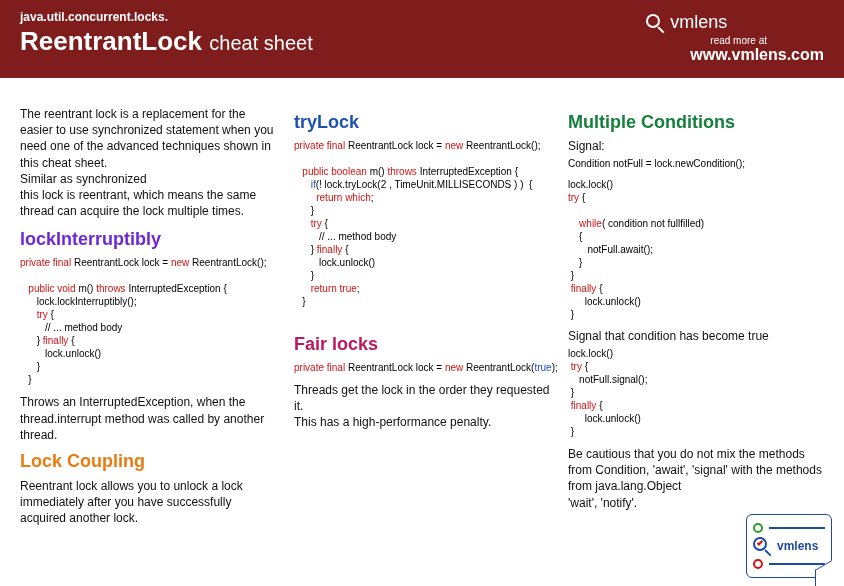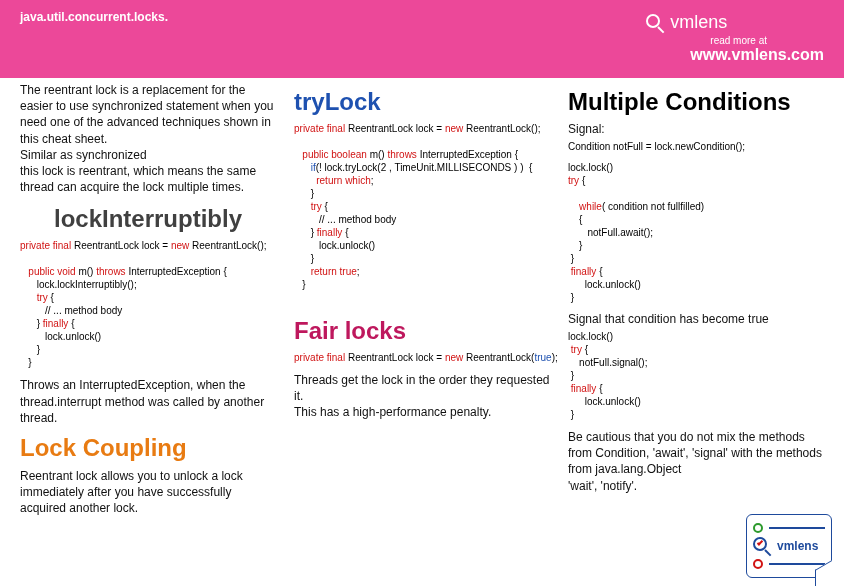--- a/index.html
+++ b/index.html
@@ -1,36 +1,36 @@
 <!DOCTYPE html>
 <html><head>
 <meta charset="utf-8">
 <style>
   * { box-sizing: border-box; margin: 0; padding: 0; }
   html, body { width: 844px; height: 586px; font-family: Arial, Helvetica, sans-serif; background: #fff; }
   .page { width: 844px; height: 586px; position: relative; overflow: hidden; }
-  .header { background: #ec4899; color: #fff; padding: 10px 20px 14px 20px; display: flex; justify-content: space-between; align-items: flex-start; }
+  .header { background: #7f1d1d; color: #fff; padding: 10px 20px 14px 20px; display: flex; justify-content: space-between; align-items: flex-start; }
   .header-left { display: flex; flex-direction: column; }
   .pkg { font-size: 12px; font-weight: bold; }
   .title { font-size: 26px; font-weight: bold; margin-top: 2px; }
   .title .sub { font-weight: normal; font-size: 20px; }
   .header-right { display: flex; flex-direction: column; align-items: flex-start; padding-top: 2px; }
   .logo-row { display: flex; align-items: center; gap: 6px; }
   .logo-text { font-size: 18px; font-weight: normal; }
   .more { font-size: 10px; margin-top: 2px; margin-left: 44px; padding-left: 20px; }
   .url { font-size: 16px; font-weight: bold; margin-left: 44px; }
-  .content { display: flex; padding: 4px 20px 10px 20px; gap: 18px; font-size: 12px; color: #111; }
+  .content { display: flex; padding: 28px 20px 10px 20px; gap: 18px; font-size: 12px; color: #111; }
   .col { flex: 1; min-width: 0; }
   .intro { line-height: 1.35; margin-bottom: 10px; }
-  h2 { font-size: 24px; font-weight: bold; margin: 6px 0 6px 0; }
-  .h-purple { color: #404040; text-align: center; }
+  h2 { font-size: 18px; font-weight: bold; margin: 6px 0 6px 0; }
+  .h-purple { color: #6d28d9; }
   .h-blue   { color: #1e51b0; }
   .h-orange { color: #e87b12; }
   .h-green  { color: #be185d; }
-  .h-red    { color: #000000; }
+  .h-red    { color: #15803d; }
   .code { font-family: Arial, Helvetica, sans-serif; font-size: 10px; line-height: 1.3; white-space: pre; margin: 4px 0 8px 0; }
   .kw-red   { color: #d11313; margin-top: 21px; }
   .kw-blue  { color: #1e51b0; }
   .plain    { color: #000; }
   .para { line-height: 1.35; margin: 4px 0 8px 0; }
   .subh { font-size: 12px; margin-top: 4px; }
   .footer-logo { position: absolute; right: 12px; bottom: 8px; }
   .footer-box { width: 86px; height: 64px; border: 1.5px solid #1e4a9c; border-radius: 6px; background: #fff; display: flex; flex-direction: column; justify-content: center; padding: 6px; gap: 4px; position: relative; }
   .footer-box::after { content:""; position:absolute; right:-1px; bottom:-1px; width:16px; height:16px; background:#fff; border-left:1.5px solid #1e4a9c; border-top:1.5px solid #1e4a9c; transform: skewY(-30deg) translateY(4px); }
   .frow { display:flex; align-items:center; gap:6px; }
@@ -43,20 +43,24 @@
   .footer-name { color:#1e4a9c; font-size:12px; font-weight:bold; }
 </style>
 </head>
 <body>
 
 <div class="page">
 
   <div class="header">
     <div class="header-left">
       <div class="pkg">java.util.concurrent.locks.</div>
+      <div class="title">
+        <span>ReentrantLock</span>
+        <span class="sub"> </span><span class="sub">cheat sheet</span>
+      </div>
     </div>
     <div class="header-right">
       <div class="logo-row">
         <span class="mg" style="color:#fff">
           <span class="ring" style="border-color:#fff"></span>
           <span class="handle"></span>
         </span>
         <span class="logo-text">vmlens</span>
       </div>
       <div class="more">read more at</div>

